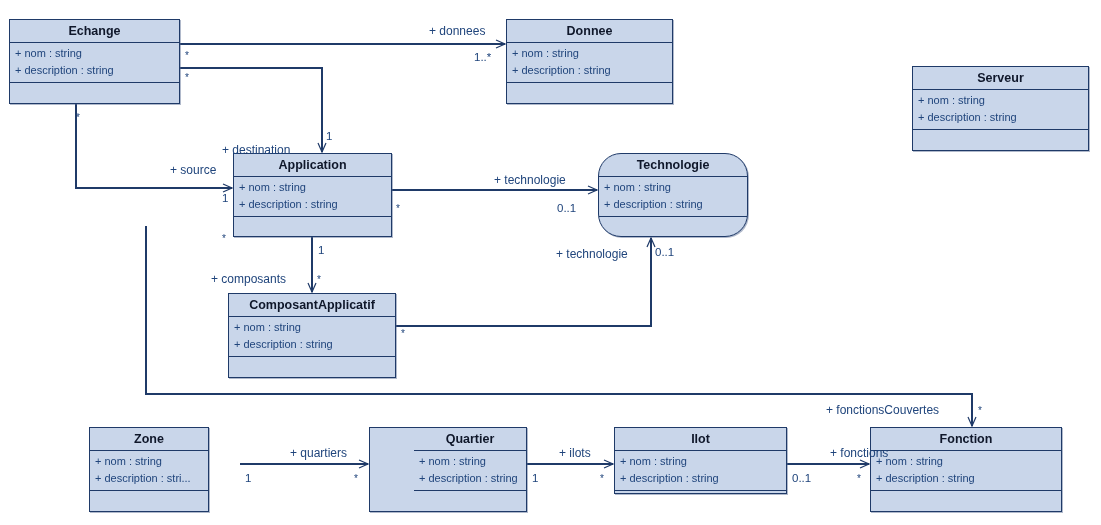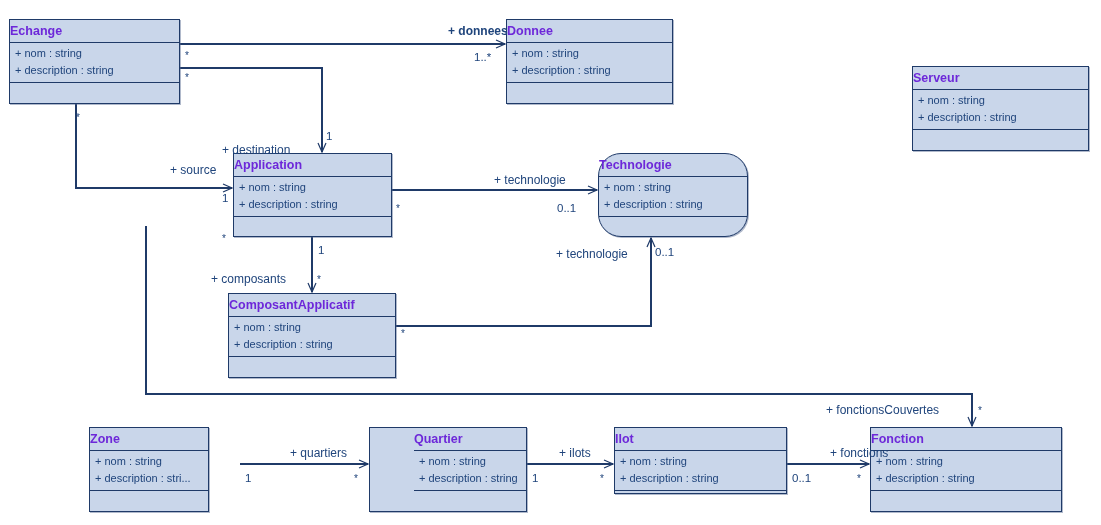--- a/index.html
+++ b/index.html
@@ -6,22 +6,22 @@
   body{width:1101px;height:525px;overflow:hidden;
        font-family:"Liberation Sans", sans-serif;
        -webkit-font-smoothing:antialiased;}
   #canvas{position:relative;width:1101px;height:525px;}
 
   svg#wires{position:absolute;left:0;top:0;width:1101px;height:525px;}
 
   .uml-class{position:absolute;box-sizing:border-box;
              background:#c9d6ea;border:1px solid #1f3a68;
              box-shadow:1px 1px 0 rgba(80,100,140,.45);}
-  .uml-title{height:22px;line-height:22px;
-             font-size:12.5px;font-weight:bold;color:#6d28d9;
+  .uml-title{height:22px;line-height:22px;text-align:center;
+             font-size:12.5px;font-weight:bold;color:#0f172a;
              border-bottom:1px solid #1f3a68;overflow:hidden;
              white-space:nowrap;}
   .uml-attrs{padding:2px 5px 3px 5px;border-bottom:1px solid #1f3a68;}
   .uml-attr{font-size:11px;color:#20457c;line-height:17px;
             white-space:nowrap;overflow:hidden;}
   .uml-ops{height:18px;}
 
   .edge-label{position:absolute;font-size:12px;color:#20457c;
               white-space:nowrap;line-height:12px;}
   .mult{position:absolute;font-size:11.5px;color:#20457c;
@@ -146,21 +146,21 @@
 
   <div class="uml-class" style="left:870px;top:427px;width:192px;height:85px;">
     <div class="uml-title">Fonction</div>
     <div class="uml-attrs">
       <div class="uml-attr">+ nom : string</div>
       <div class="uml-attr">+ description : string</div>
     </div>
     <div class="uml-ops"></div>
   </div>
 
-  <div class="edge-label" style="left:448px;top:25px;font-weight:bold;">+ donnees</div>
+  <div class="edge-label" style="left:429px;top:25px;">+ donnees</div>
   <div class="edge-label" style="left:222px;top:124px;margin-top:20px;">+ destination</div>
   <div class="edge-label" style="left:170px;top:164px;">+ source</div>
   <div class="edge-label" style="left:494px;top:174px;">+ technologie</div>
   <div class="edge-label" style="left:211px;top:273px;">+ composants</div>
   <div class="edge-label" style="left:556px;top:248px;">+ technologie</div>
   <div class="edge-label" style="left:826px;top:404px;">+ fonctionsCouvertes</div>
   <div class="edge-label" style="left:290px;top:447px;">+ quartiers</div>
   <div class="edge-label" style="left:559px;top:447px;">+ ilots</div>
   <div class="edge-label" style="left:830px;top:447px;">+ fonctions</div>
 

